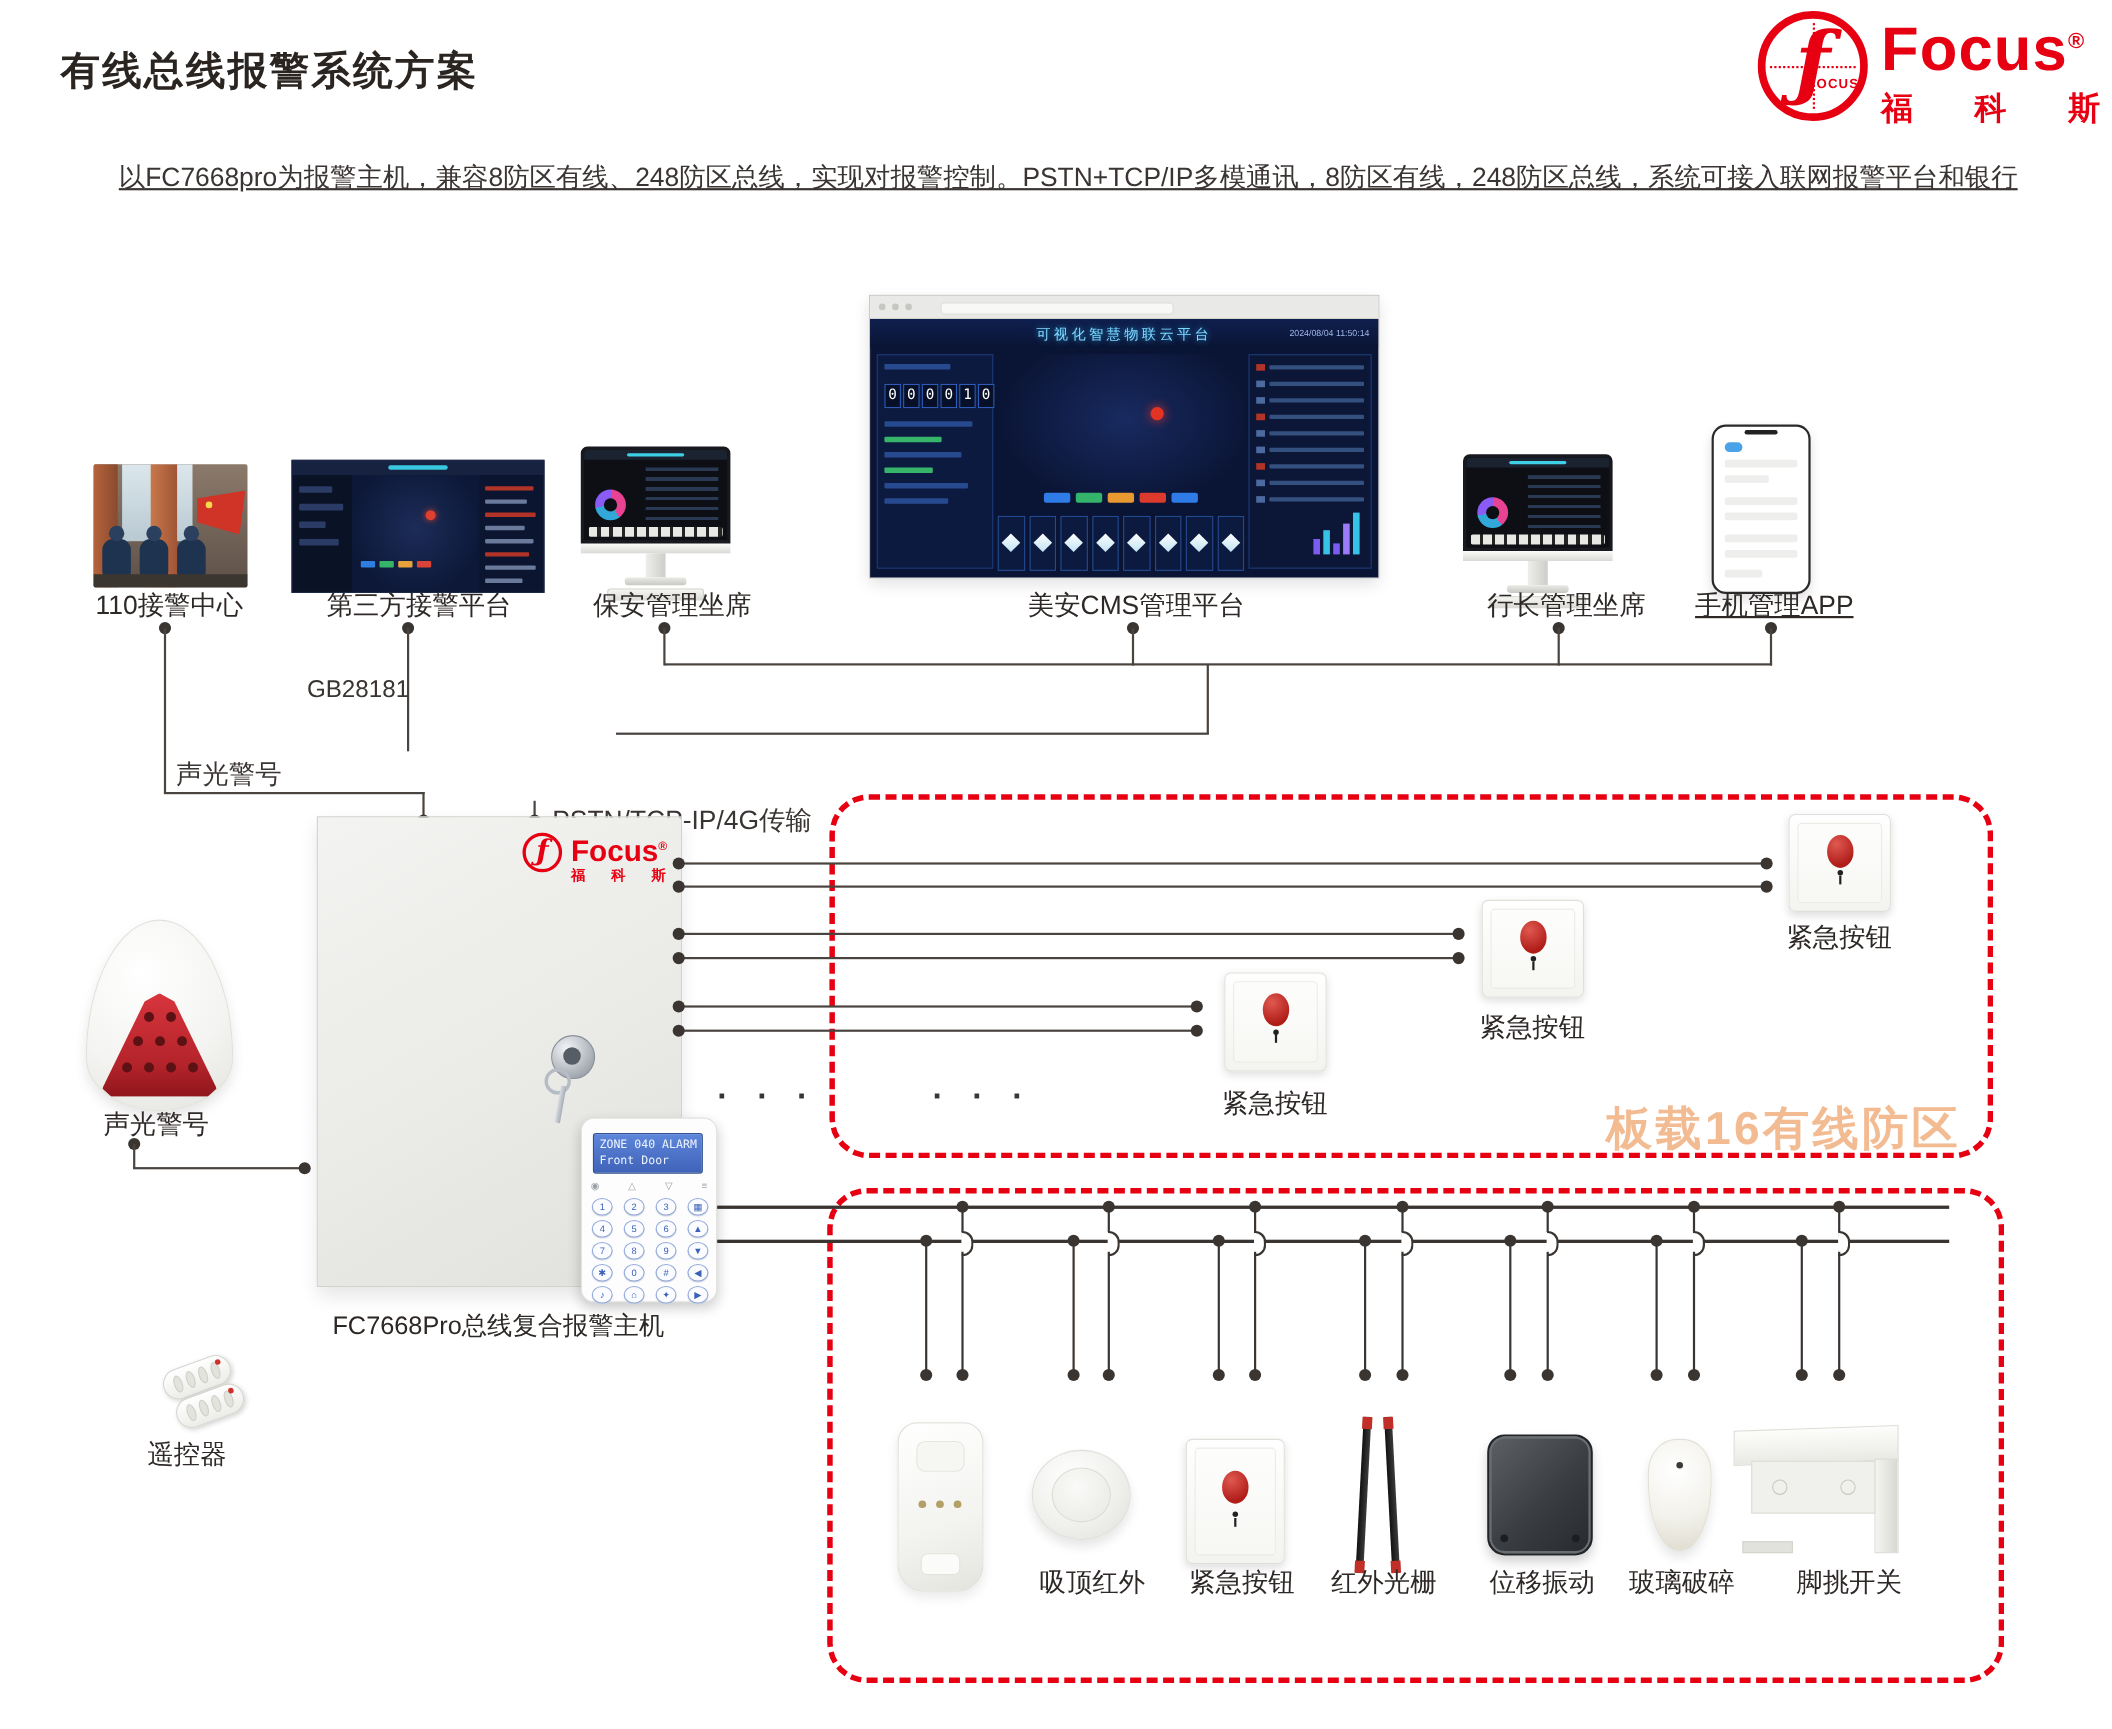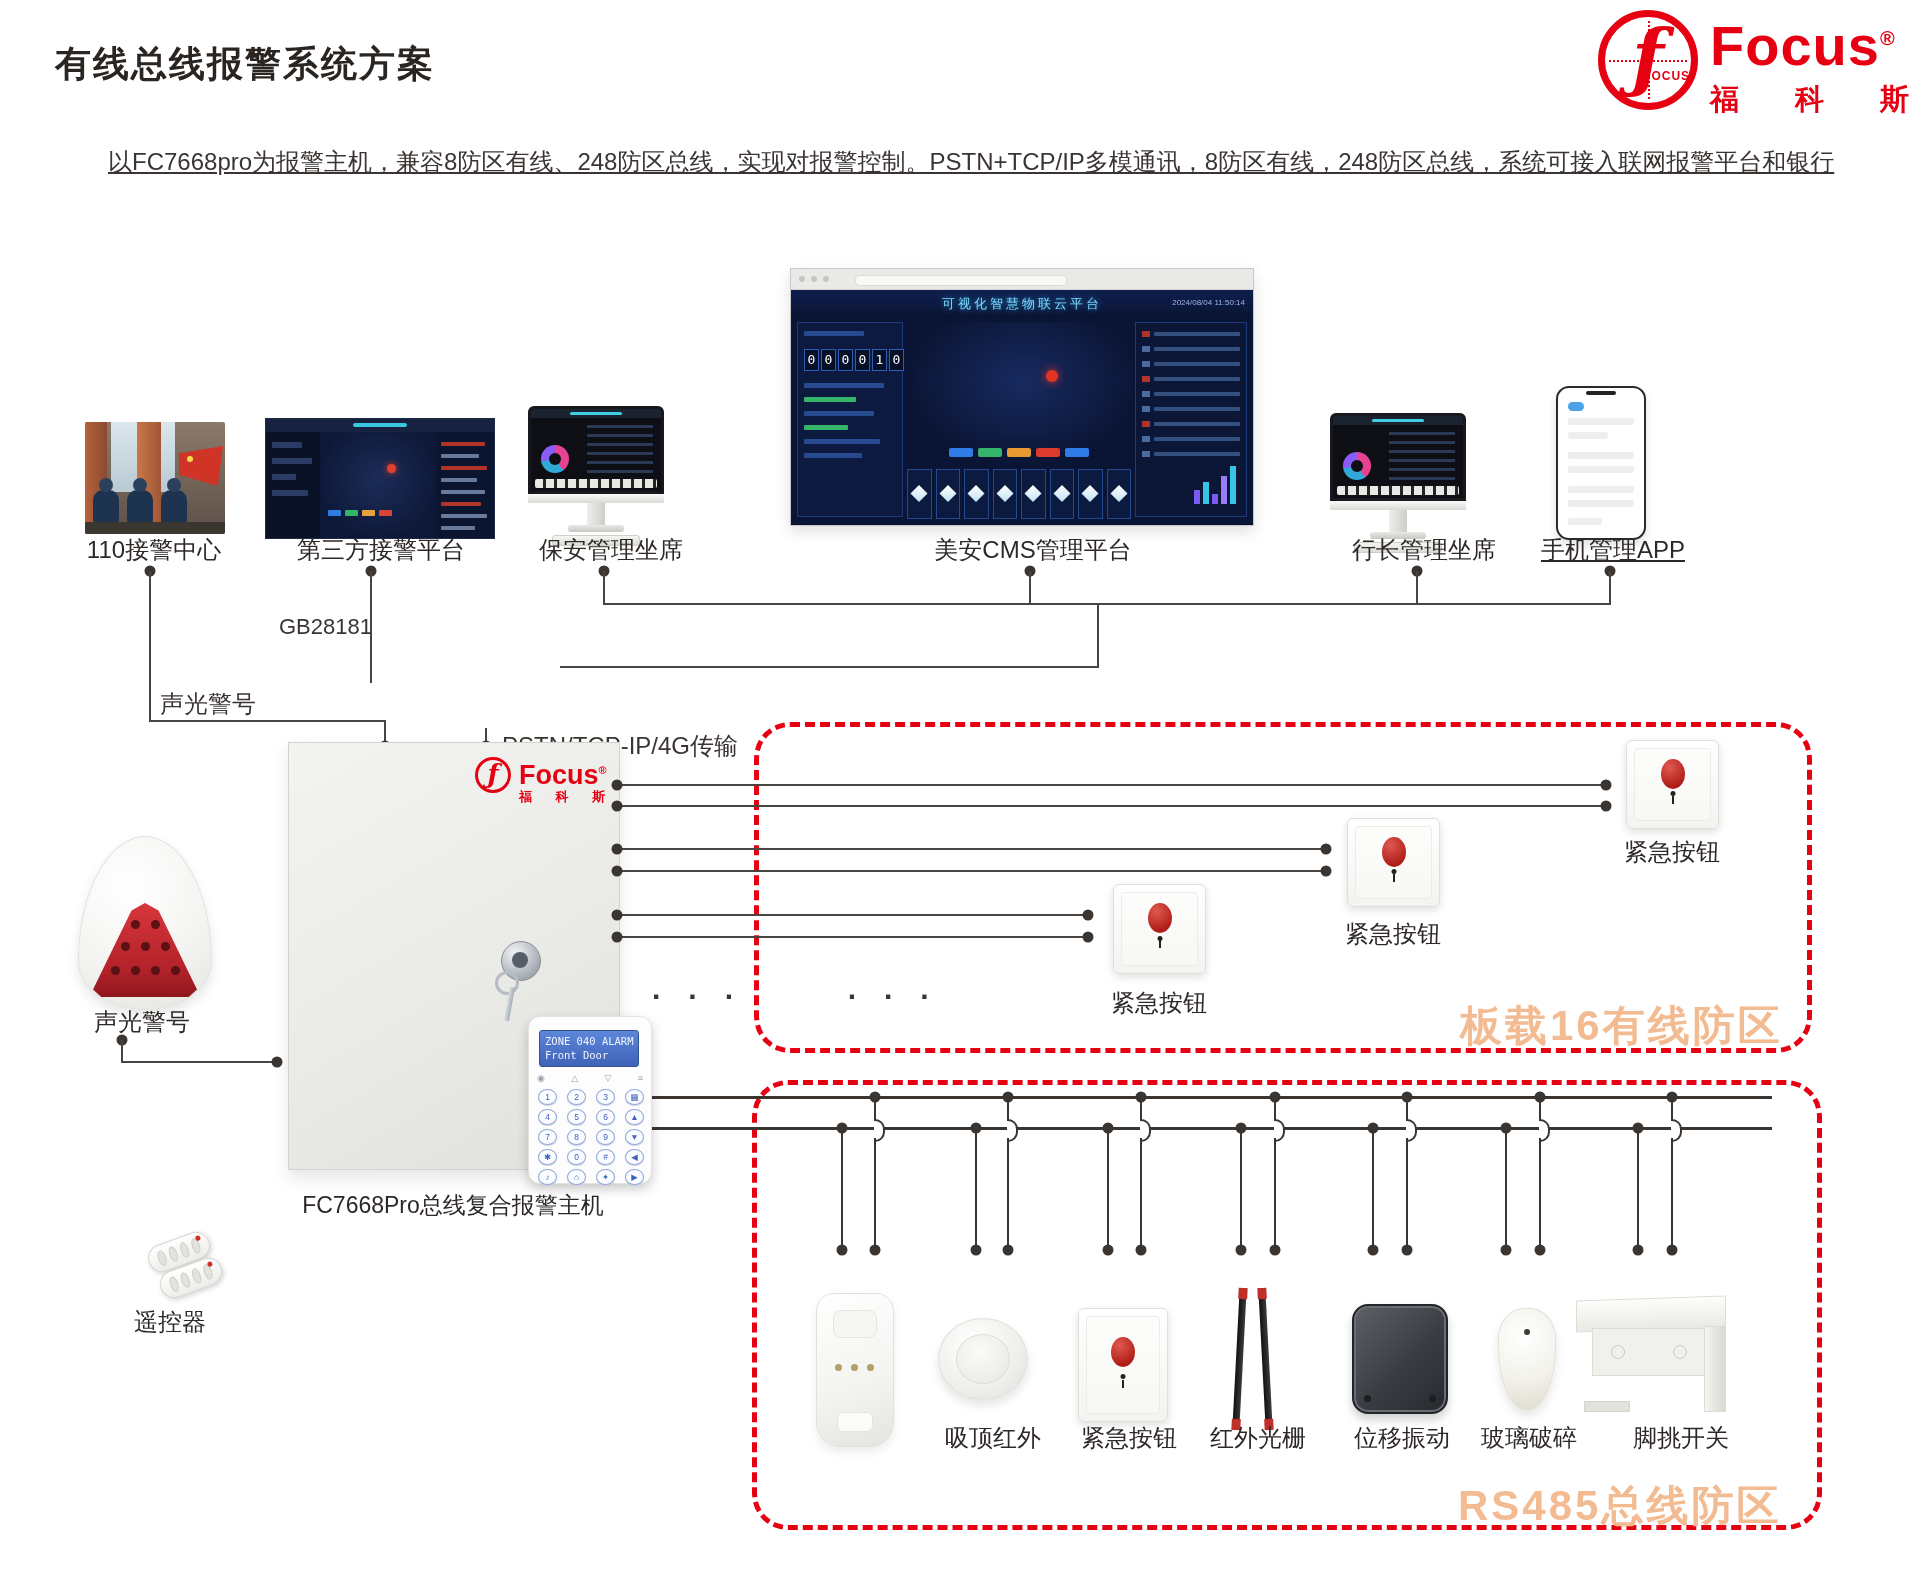--- a/index.html
+++ b/index.html
@@ -555,21 +555,20 @@
     <div class="panel"></div>
     <div class="red"></div>
     <div class="hole"></div>
     <div class="stem"></div>
   </div>
   <div class="lbl" style="left:1159px;top:987px;">紧急按钮</div>
 
   <div class="ellipsis">· · ·      · · ·</div>
 
   <div class="zone" style="left:752px;top:1080px;width:1070px;height:450px;"></div>
-  <div class="wm" style="left:1458px;top:1478px;">RS485总线防区</div>
 
   <div class="hl3" style="left:648px;top:1096px;width:1124px;"></div>
   <div class="hl3" style="left:648px;top:1127px;width:1124px;"></div>
   <div id="bus-drops">
       <div class="dot" style="left: 842px; top: 1128px;"></div>
       <div class="vl" style="left: 841px; top: 1128px; height: 122px; background: rgb(58, 53, 49);"></div>
       <div class="dot" style="left: 842px; top: 1250px;"></div>
       <div class="dot" style="left: 976px; top: 1128px;"></div>
       <div class="vl" style="left: 975px; top: 1128px; height: 122px; background: rgb(58, 53, 49);"></div>
       <div class="dot" style="left: 976px; top: 1250px;"></div>

